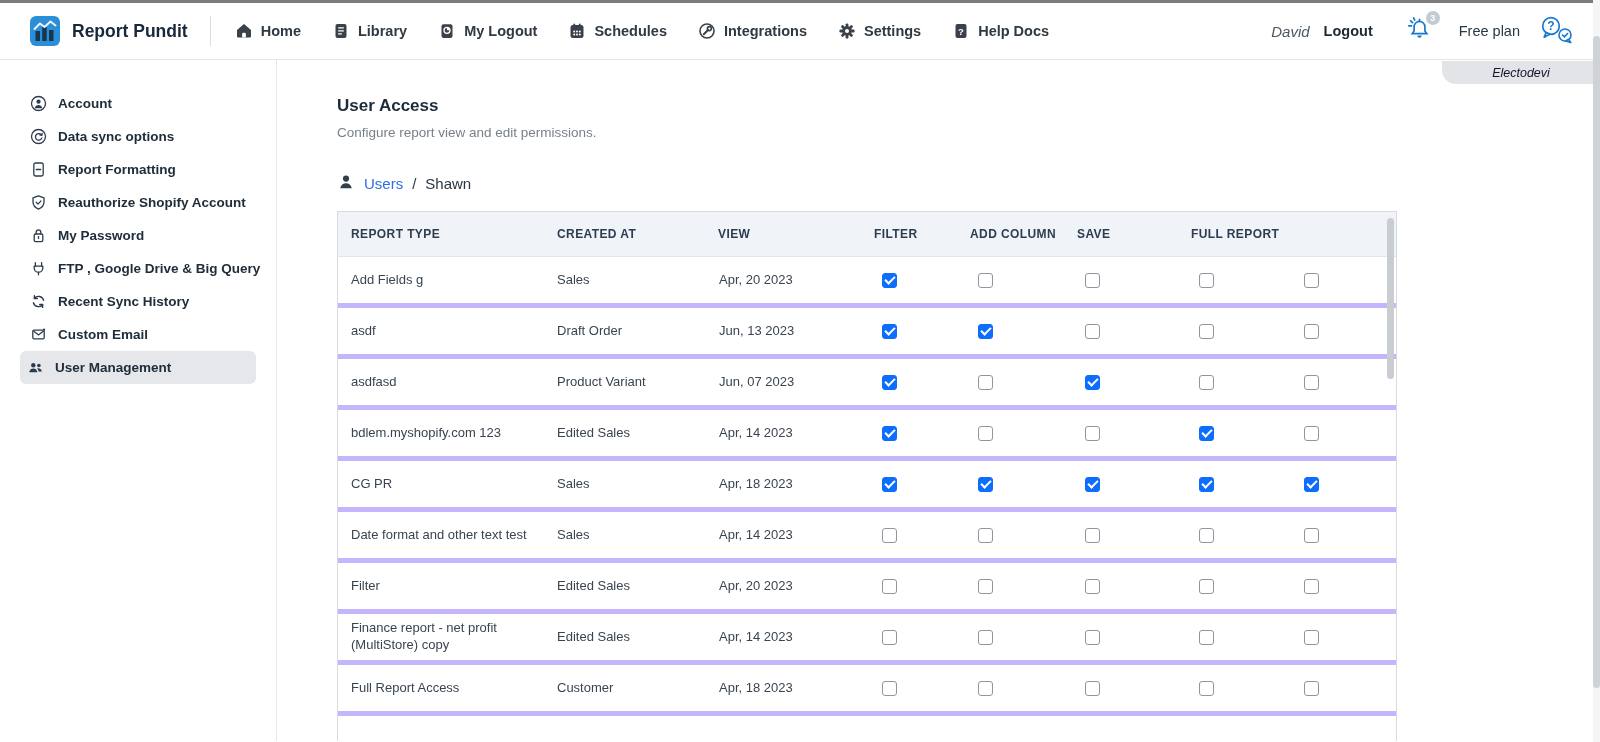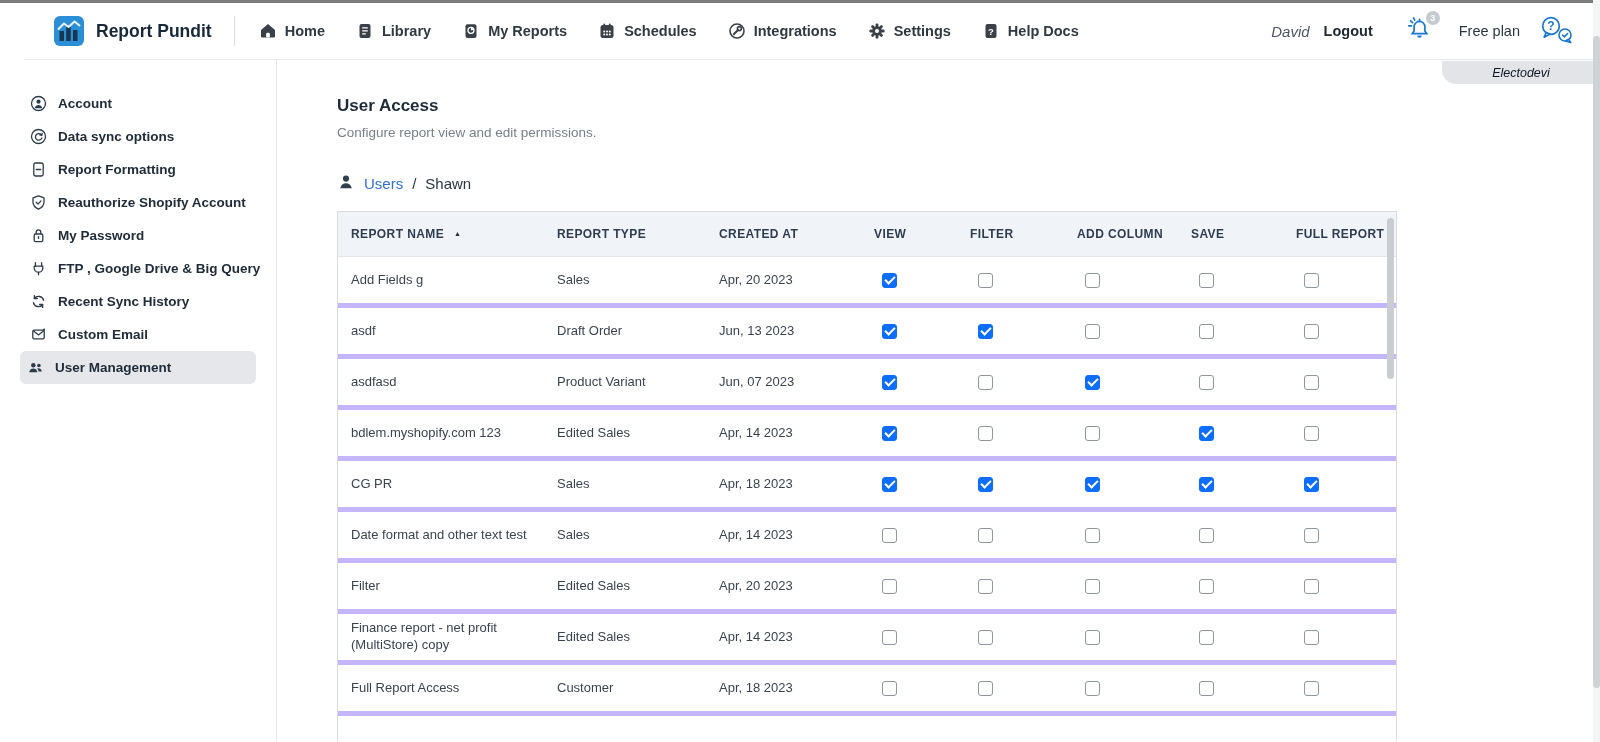--- a/index.html
+++ b/index.html
@@ -5,21 +5,21 @@
   * { box-sizing: border-box; margin: 0; padding: 0; }
   html,body { width:1600px; height:742px; overflow:hidden; background:#fff;
     font-family:"Liberation Sans", sans-serif; color:#2e3842; }
   .root { position:relative; width:1600px; height:742px; }
 
   
   .top-strip { height:3px; background:#7c7c7c; }
 
   
   .topbar { height:57px; display:flex; align-items:center; padding:0 26px 0 30px;
-    background:#fff; border-bottom:1px solid #e4e6ea;margin-left:24px; }
+    background:#fff; border-bottom:1px solid #e4e6ea; }
   .brand { display:flex; align-items:center; cursor:pointer; }
   .brand-logo { width:30px; height:30px; display:block; }
   .brand-title { margin-left:12px; font-size:17.5px; font-weight:700; color:#17283a; }
   .topbar-divider { width:1px; height:30px; background:#d9dce0; margin:0 24px 0 22px; }
   .main-nav { display:flex; align-items:center; gap:31px; }
   .nav-item { display:flex; align-items:center; gap:8px; font-size:14.5px; font-weight:600;
     color:#2f3943; cursor:pointer; white-space:nowrap; }
   .nav-item .icon { display:flex; align-items:center; }
   .topbar-right { margin-left:auto; display:flex; align-items:center; }
   .user-name { font-style:italic; font-size:15px; color:#4b5663; }
@@ -125,21 +125,21 @@
           <span>Library</span>
         </div>
         <div class="nav-item">
           <span class="icon">
             <svg width="18" height="18" viewBox="0 0 18 18">
               <rect x="3.5" y="2.2" width="11" height="13.8" rx="2" fill="#3a4149"></rect>
               <circle cx="9" cy="8.3" r="3" fill="none" stroke="#fff" stroke-width="1.3"></circle>
               <path d="M9 8.3 L9 5.3 A3 3 0 0 1 12 8.3 Z" fill="#fff"></path>
             </svg>
           </span>
-          <span>My Reports</span>
+          <span>My Logout</span>
         </div>
         <div class="nav-item">
           <span class="icon">
             <svg width="18" height="18" viewBox="0 0 18 18">
               <rect x="2.5" y="3" width="13" height="13" rx="2.5" fill="#3a4149"></rect>
               <rect x="5.4" y="1.6" width="1.7" height="3.2" rx="0.85" fill="#3a4149"></rect>
               <rect x="10.9" y="1.6" width="1.7" height="3.2" rx="0.85" fill="#3a4149"></rect>
               <g fill="#fff">
                 <circle cx="6.2" cy="9.6" r="1"></circle>
                 <circle cx="9" cy="9.6" r="1"></circle>
@@ -343,24 +343,20 @@
           </svg>
         </span>
         <span class="crumb-link">Users</span>
         <span class="crumb-sep">/</span>
         <span class="crumb-current">Shawn</span>
       </div>
 
       <div class="table-wrap">
         <div class="thead">
             <div class="th">
-              <span>REPORT NAME</span>
-              <span class="sort-arrow">▲</span>
-            </div>
-            <div class="th">
               <span>REPORT TYPE</span>
             </div>
             <div class="th">
               <span>CREATED AT</span>
             </div>
             <div class="th perm">
               <span>VIEW</span>
             </div>
             <div class="th perm">
               <span>FILTER</span>

